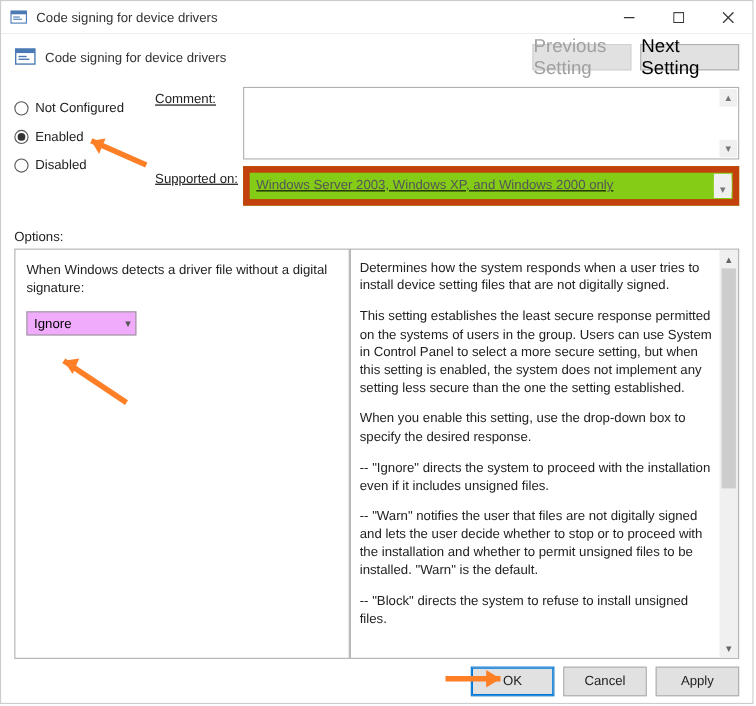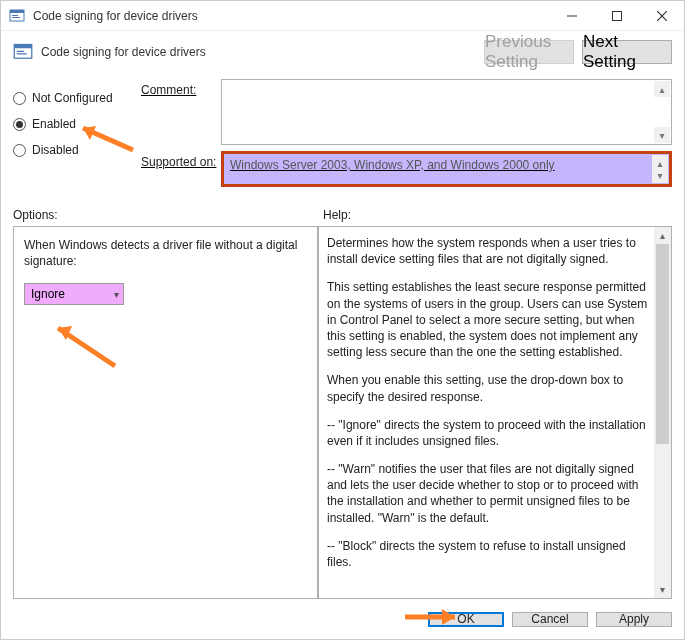--- a/index.html
+++ b/index.html
@@ -22,41 +22,41 @@
   .radio-row { display: flex; align-items: center; height: 26px; font-size: 12px; color: #222; }
   .radio { width: 13px; height: 13px; border: 1px solid #555; border-radius: 50%; margin-right: 6px; display:flex; align-items:center; justify-content:center; background:#fff; }
   .radio.checked::after { content:""; width:7px; height:7px; background:#333; border-radius:50%; }
   .right-fields { flex: 1; display: flex; flex-direction: column; text-decoration: underline; }
   .field-row { display: flex; margin-bottom: 6px; }
   .field-label { width: 80px; padding-top: 4px; color:#222; }
   .comment-box { flex:1; height:66px; border:1px solid #b0b0b0; background:#fff; position:relative; }
   .textarea-scroll-up, .textarea-scroll-down { position:absolute; right:1px; width:16px; height:16px; background:#f0f0f0; display:flex; align-items:center; justify-content:center; color:#777; font-size:10px; }
   .textarea-scroll-up { top:1px; }
   .textarea-scroll-down { bottom:1px; }
-  .supported-box { flex:1; height:36px; border:3px solid #c2410c; background:#c4b5fd; padding:4px 20px 4px 6px; color:#555; position:relative; }
+  .supported-box { flex:1; height:36px; border:6px solid #c2410c; background:#84cc16; padding:4px 20px 4px 6px; color:#555; position:relative; }
 
   .labels-row { display:flex; padding: 10px 12px 4px 12px; }
   .labels-row .opt { width: 310px; color:#222; }
   .labels-row .hlp { flex:1; color:#222; }
 
   .lower { display:flex; padding: 0 12px; flex:1; min-height:0; }
   .options-panel { width: 305px; border:1px solid #b0b0b0; padding:10px; }
   .options-text { color:#222; margin-bottom:14px; line-height:1.35; }
   .dropdown { width:100px; height:22px; border:1px solid #999; background:#f0abfc; display:flex; align-items:center; padding:0 4px 0 6px; justify-content:space-between; }
   .dropdown .chev { font-size:10px; color:#555; }
 
   .help-panel { flex:1; border:1px solid #b0b0b0; padding:8px 20px 8px 8px; position:relative; overflow:hidden; }
   .help-panel p { margin: 0 0 12px 0; line-height:1.35; color:#222; }
   .scrollbar { position:absolute; right:0; top:0; bottom:0; width:17px; background:#f0f0f0; display:flex; flex-direction:column; align-items:center; }
   .sb-btn { width:17px; height:17px; display:flex; align-items:center; justify-content:center; color:#666; font-size:10px; }
   .sb-track { flex:1; width:17px; position:relative; }
   .sb-thumb { position:absolute; left:2px; right:2px; top:0; height:200px; background:#cdcdcd; }
 
   .button-bar { height: 40px; display:flex; align-items:center; justify-content:flex-end; padding: 0 12px; gap:8px; }
-  .btn { width:76px; height:15px; border:1px solid #adadad; background:#e1e1e1; display:flex; align-items:center; justify-content:center; color:#222; }
+  .btn { width:76px; height:27px; border:1px solid #adadad; background:#e1e1e1; display:flex; align-items:center; justify-content:center; color:#222; }
   .btn.default { border-color:#0078d7; box-shadow: inset 0 0 0 1px #0078d7; }
 
   
   .arrow { position:absolute; pointer-events:none; }
   .arrow-line { stroke:#ff7f27; stroke-width:5; fill:none; }
   .arrow-head { fill:#ff7f27; }
 </style>
 </head>
 <body>
 
@@ -136,21 +136,20 @@
           <span>Windows Server 2003, Windows XP, and Windows 2000 only</span>
           <div class="textarea-scroll-up">▴</div>
           <div class="textarea-scroll-down">▾</div>
         </div>
       </div>
     </div>
   </div>
 
   <div class="labels-row">
     <div class="opt">Options:</div>
-    <div class="hlp">Help:</div>
   </div>
 
   <div class="lower">
     <div class="options-panel">
       <div class="options-text">When Windows detects a driver file without a digital signature:</div>
       <div class="dropdown">
         <span>Ignore</span>
         <span class="chev">▾</span>
       </div>
     </div>

